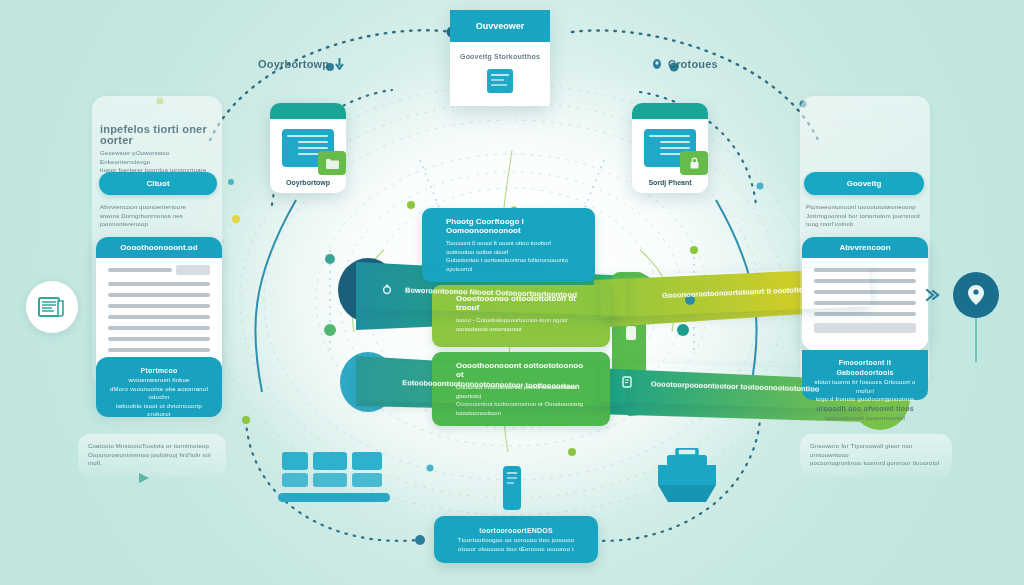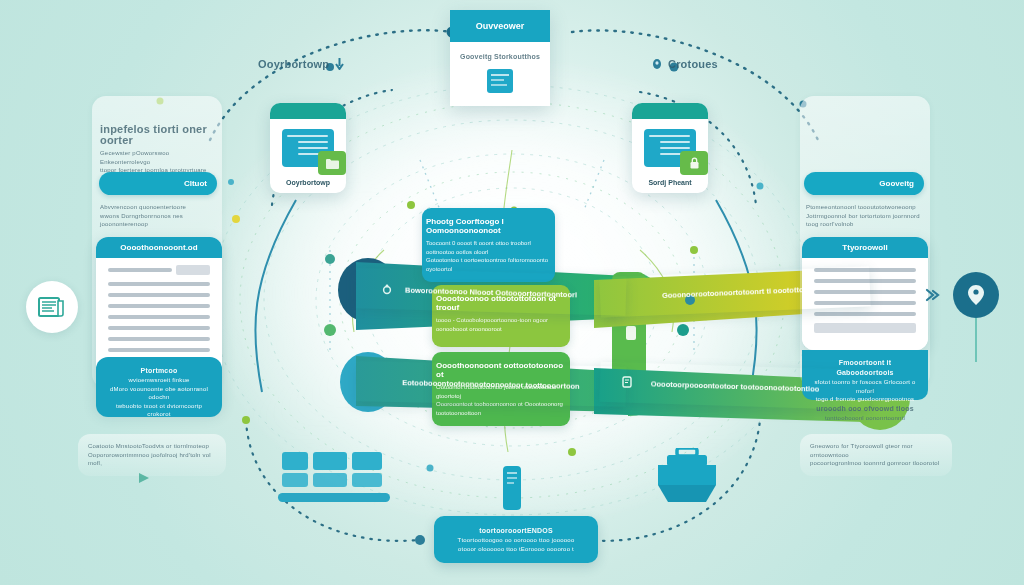--- a/index.html
+++ b/index.html
@@ -23,21 +23,21 @@
   .ptext{color:#4a6b77;letter-spacing:.2px;filter:blur(.45px);opacity:.85;}
   .ptext.w{color:#ffffff;opacity:.95;}
   .tiny{font-size:6px;line-height:8.5px;}
   .sm{font-size:7px;line-height:10px;}
   .md{font-size:11px;line-height:11px;font-weight:bold;}
 
   
   .sidepanel{position:absolute;border-radius:14px;
     background:linear-gradient(180deg,rgba(255,255,255,.55),rgba(255,255,255,.18));
     box-shadow:0 1px 6px rgba(30,90,100,.06);}
-  .pill{border-radius:999px;background:#17a8c4;color:#fff;text-align:right;
+  .pill{border-radius:999px;background:#17a8c4;color:#fff;text-align:center;
     padding:7px 10px;font-size:8px;font-weight:bold;filter:blur(.4px);
     box-shadow:0 2px 5px rgba(20,120,140,.22);}
 
   
   .doccard{position:absolute;border-radius:12px;overflow:hidden;
     box-shadow:0 4px 14px rgba(25,90,105,.16);background:#fbfdfe;}
   .doc-head{background:#18a2c0;color:#fff;text-align:center;padding:6px 4px;
     font-size:8px;font-weight:bold;filter:blur(.45px);}
   .doc-body{background:#fff;padding:10px 12px;}
   .line{height:4px;border-radius:2px;background:#b9c4cc;margin-bottom:7px;}
@@ -56,21 +56,21 @@
   .device-cap{margin-top:12px;font-size:7px;font-weight:bold;filter:blur(.45px);color:#2d5663;}
 
   
   .topcard{position:absolute;border-radius:0;overflow:hidden;background:#fff;
     box-shadow:0 6px 18px rgba(25,90,105,.18);}
   .topcard-head{background:#18a5c2;color:#fff;text-align:center;
     font-size:9px;font-weight:bold;padding:11px 6px;filter:blur(.45px);}
   .topcard-body{padding:10px 8px 12px;text-align:center;}
 
   
-  .cbox{position:absolute;border-radius:9px;padding:9px 4px;color:#fff;
+  .cbox{position:absolute;border-radius:9px;padding:9px 24px;color:#fff;
     box-shadow:0 3px 10px rgba(30,90,100,.18);}
   .cbox .t{font-size:8px;font-weight:bold;filter:blur(.45px);margin-bottom:4px;}
   .cbox .d{font-size:6px;line-height:8.5px;filter:blur(.45px);opacity:.92;}
 
   
   .ribbon{position:absolute;display:flex;align-items:center;justify-content:center;
     color:#fff;font-size:7.5px;font-weight:bold;filter:blur(.2px);
     box-shadow:0 4px 12px rgba(30,90,100,.16);}
   .ribbon span{filter:blur(.5px);text-align:center;padding:0 26px;}
 
@@ -257,21 +257,21 @@
   <div class="pill" style="position:absolute;left:804px;top:172px;width:120px;box-sizing:border-box;">
     <span>Gooveitg</span>
   </div>
 
   <div style="position:absolute;left:806px;top:203px;width:122px;">
     <div class="ptext tiny">Ptomeeontonoonl toooutototwoneoonp</div>
     <div class="ptext tiny">Jottrmgoonnol bor tortortotom joornnord toog roorl'volnob</div>
   </div>
 
   <div class="doccard" style="left:802px;top:237px;width:126px;height:113px;">
-    <div class="doc-head">Ttyoroowoll</div>
+    <div class="doc-head">Abvvrencoon</div>
     <div class="doc-body">
       <div class="line"></div>
       <div class="line"></div>
       <div class="line"></div>
       <div class="line"></div>
       <div class="line"></div>
       <div class="line light" style="height:10px;"></div>
     </div>
   </div>
   <div style="position:absolute;left:802px;top:350px;width:126px;height:50px;background:#18a2c0;

